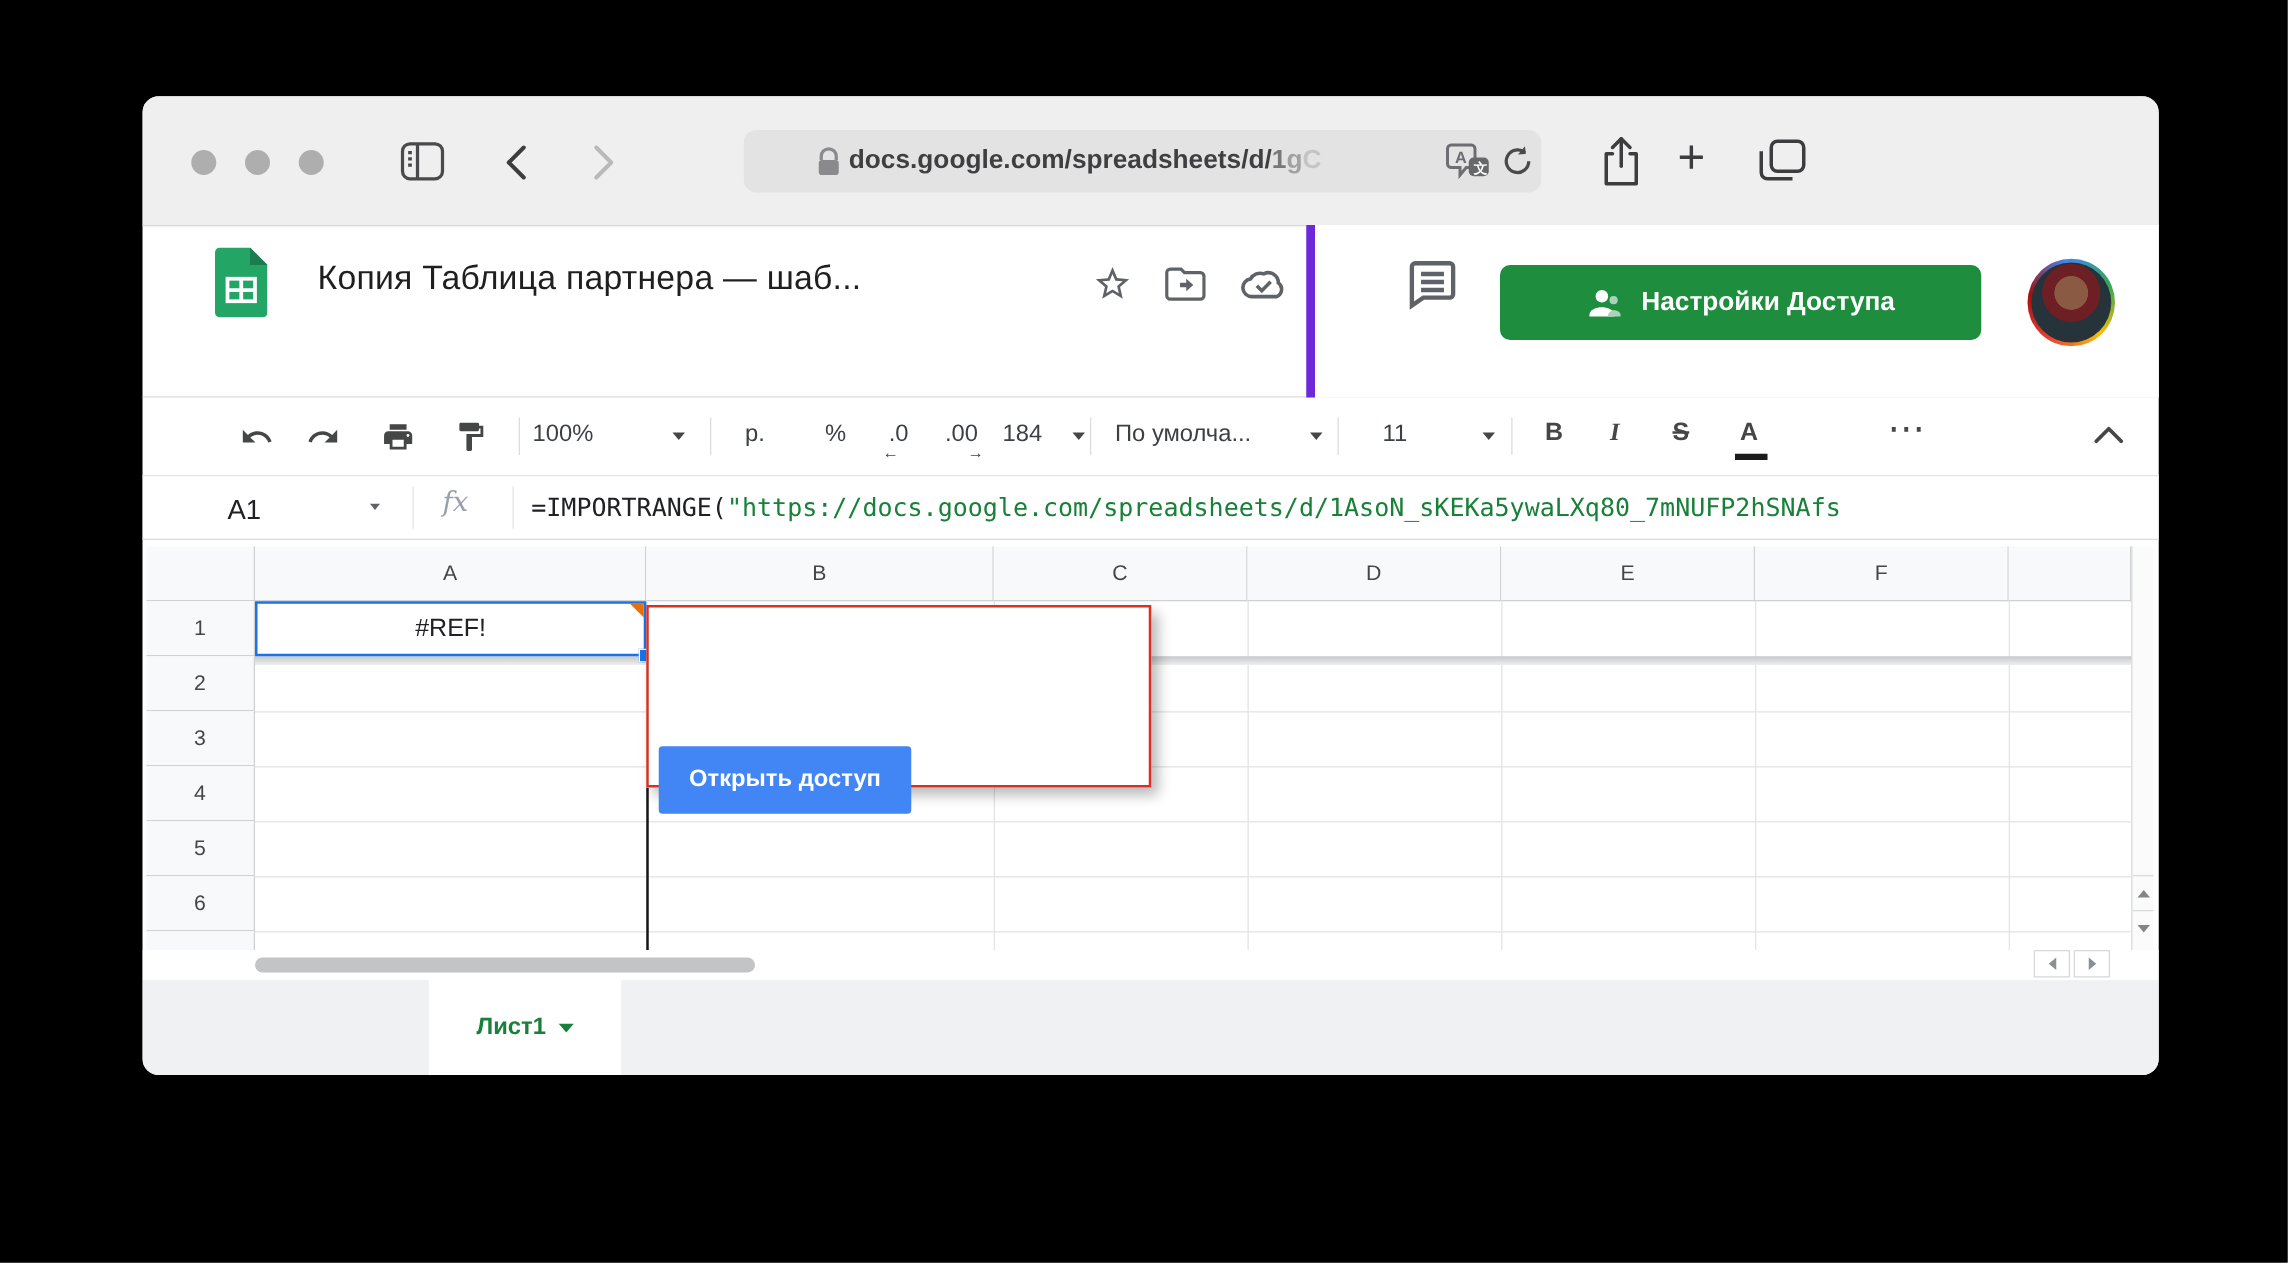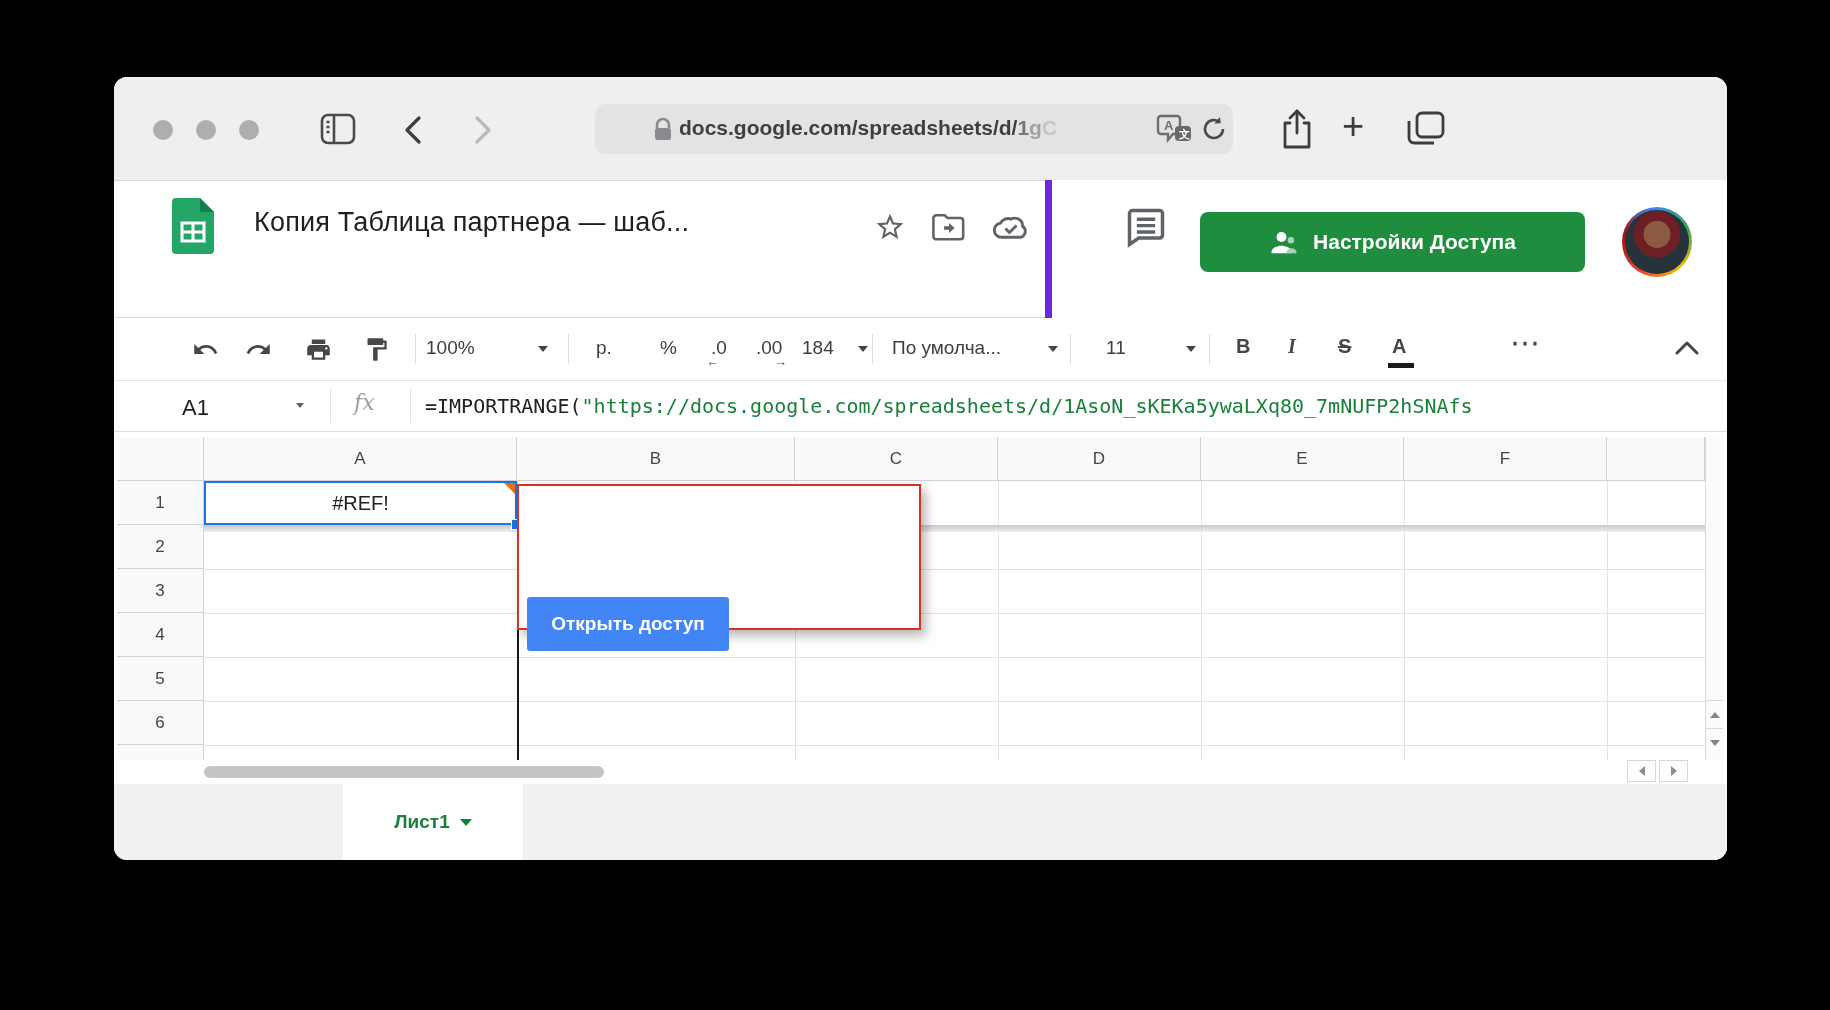--- a/index.html
+++ b/index.html
@@ -67,21 +67,21 @@
            display:flex;align-items:center;justify-content:center;color:#fff;font-size:19px;font-weight:700;margin-top:26px;}
   #blackline{left:400px;top:193px;width:2px;height:130px;background:#17171a;z-index:4;}
   
   #hscroll{left:0;top:683px;width:1613px;height:24px;background:#fff;}
   #hthumb{left:90px;top:6px;width:400px;height:12px;border-radius:6px;background:#c2c4c6;}
   .hbtn{top:0;width:29px;height:22px;border:1px solid #d6d8d9;background:#fff;box-sizing:border-box;
         display:flex;align-items:center;justify-content:center;}
   .tri-l{width:0;height:0;border-top:5px solid transparent;border-bottom:5px solid transparent;border-right:6px solid #8a8f94;}
   .tri-r{width:0;height:0;border-top:5px solid transparent;border-bottom:5px solid transparent;border-left:6px solid #8a8f94;}
   #tabbar{left:0;top:707px;width:1613px;height:76px;background:#f0f1f2;}
-  #activetab{left:229px;top:0;width:180px;height:76px;background:#fff;display:flex;align-items:center;justify-content:center;gap:10px;}
+  #activetab{left:229px;top:0;width:154px;height:76px;background:#fff;display:flex;align-items:center;justify-content:center;gap:10px;}
   #activetab span{color:#188038;font-size:19px;font-weight:700;}
   .gcaret{width:0;height:0;border-left:6px solid transparent;border-right:6px solid transparent;border-top:7px solid #188038;}
 </style>
 </head>
 <body>
 
 <div id="window" class="abs">
 
   <div id="browserbar" class="abs">
     <div class="tl abs" style="left:39px"></div>

